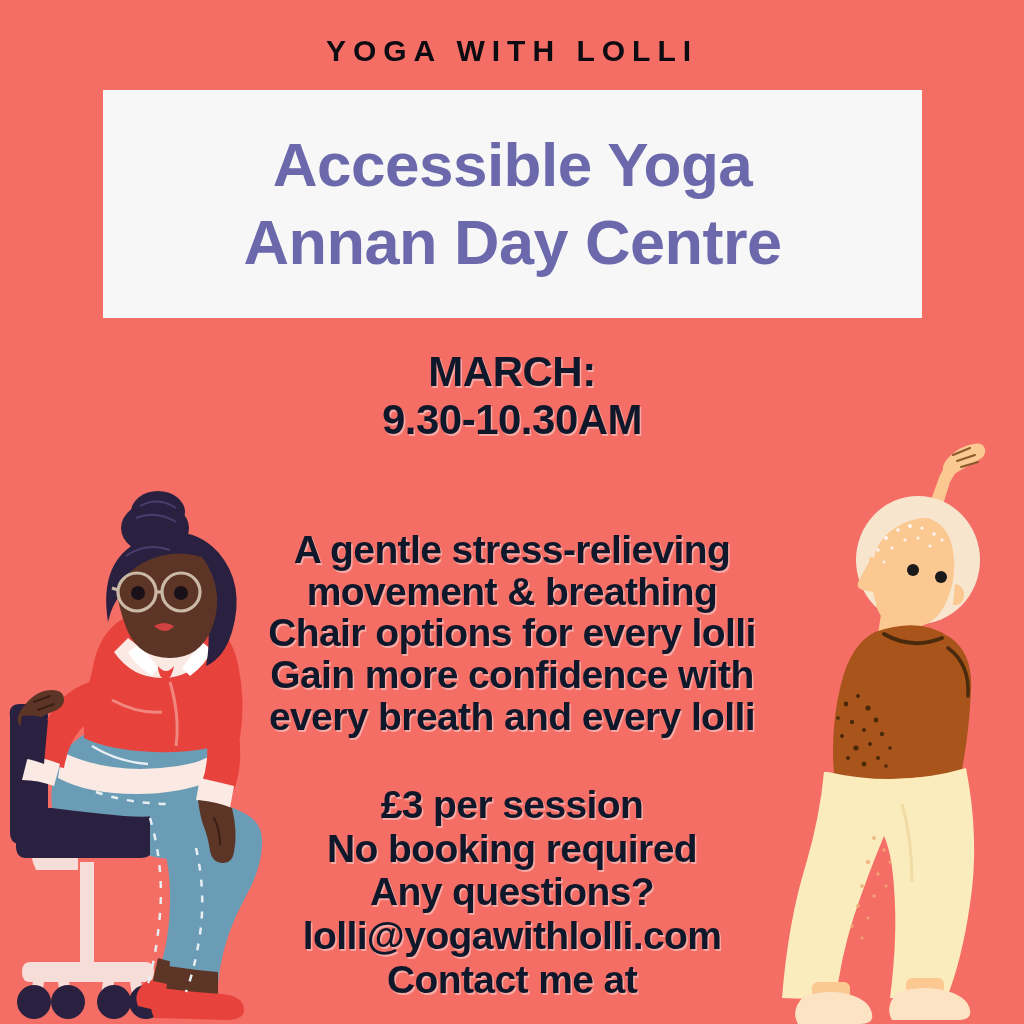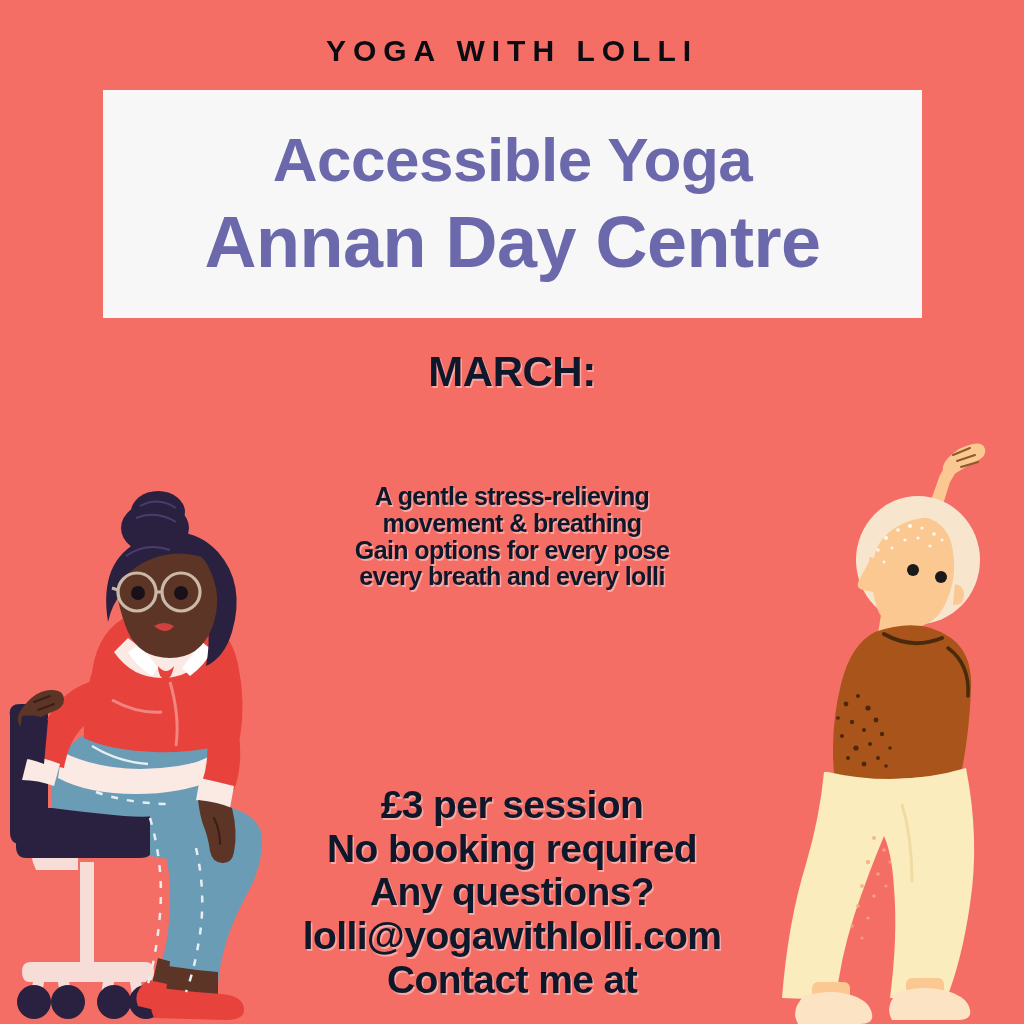--- a/index.html
+++ b/index.html
@@ -48,29 +48,29 @@
   }
   .title-line {
     color:#6b68ab;
     font-weight:bold;
     font-size:62px;
     line-height:1.08;
     letter-spacing:-0.5px;
     text-align:center;
     white-space:nowrap;
   }
-  .title-line.l2 { font-size:72px; margin-top:10px; }
+  .title-line.l2 { font-size:63px; margin-top:10px; }
 
   .blk { position:absolute; left:0; right:0; text-align:center; color:#0f172a; font-weight:bold; }
   .blk .ln { display:block; white-space:nowrap; text-shadow:1.5px 1.5px 0 rgba(247,221,216,.55); }
 
   .date-block { top:348px; font-size:42px; line-height:1.14; letter-spacing:-0.5px; }
   .date-block sup { font-size:0.58em; vertical-align:super; line-height:0; }
 
-  .desc-block { top:483px; font-size:25px; line-height:1.07; letter-spacing:-0.6px; }
+  .desc-block { top:529px; font-size:39px; line-height:1.07; letter-spacing:-0.6px; }
 
   .price-block { top:783px; font-size:39px; line-height:1.12; letter-spacing:-0.6px; }
 </style>
 </head>
 <body>
 
 <div id="poster">
 
   <svg class="art back" viewBox="0 0 1024 1024">
 
@@ -271,26 +271,28 @@
 
     <div class="brand">YOGA WITH LOLLI</div>
 
     <div class="title-panel">
       <div class="title-line l1">Accessible Yoga</div>
       <div class="title-line l2">Annan Day Centre</div>
     </div>
 
     <div class="blk date-block">
       <span class="ln">MARCH:</span>
+      <span class="ln">9.30-10.30AM</span>
     </div>
 
     <div class="blk desc-block">
       <span class="ln">A gentle stress-relieving</span>
       <span class="ln">movement &amp; breathing</span>
-      <span class="ln">Gain options for every pose</span>
+      <span class="ln">Chair options for every lolli</span>
+      <span class="ln">Gain more confidence with</span>
       <span class="ln">every breath and every lolli</span>
     </div>
 
     <div class="blk price-block">
       <span class="ln">£3 per session</span>
       <span class="ln">No booking required</span>
       <span class="ln">Any questions?</span>
       <span class="ln">lolli@yogawithlolli.com</span>
       <span class="ln">Contact me at</span>
     </div>

